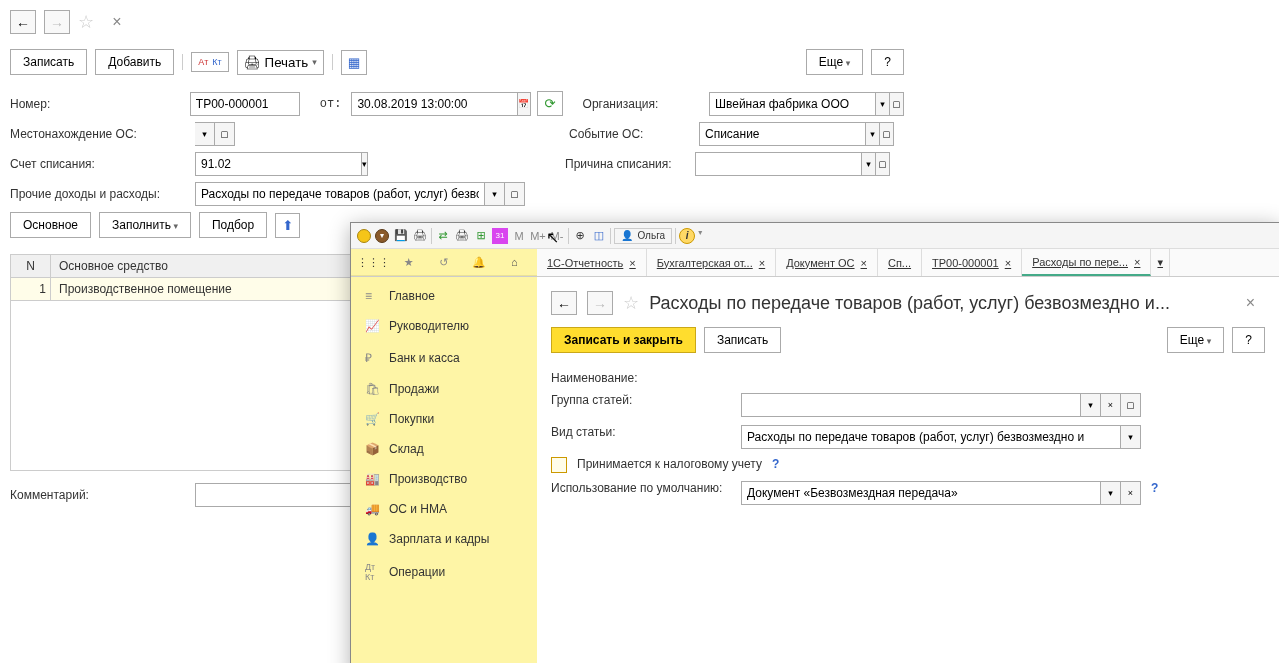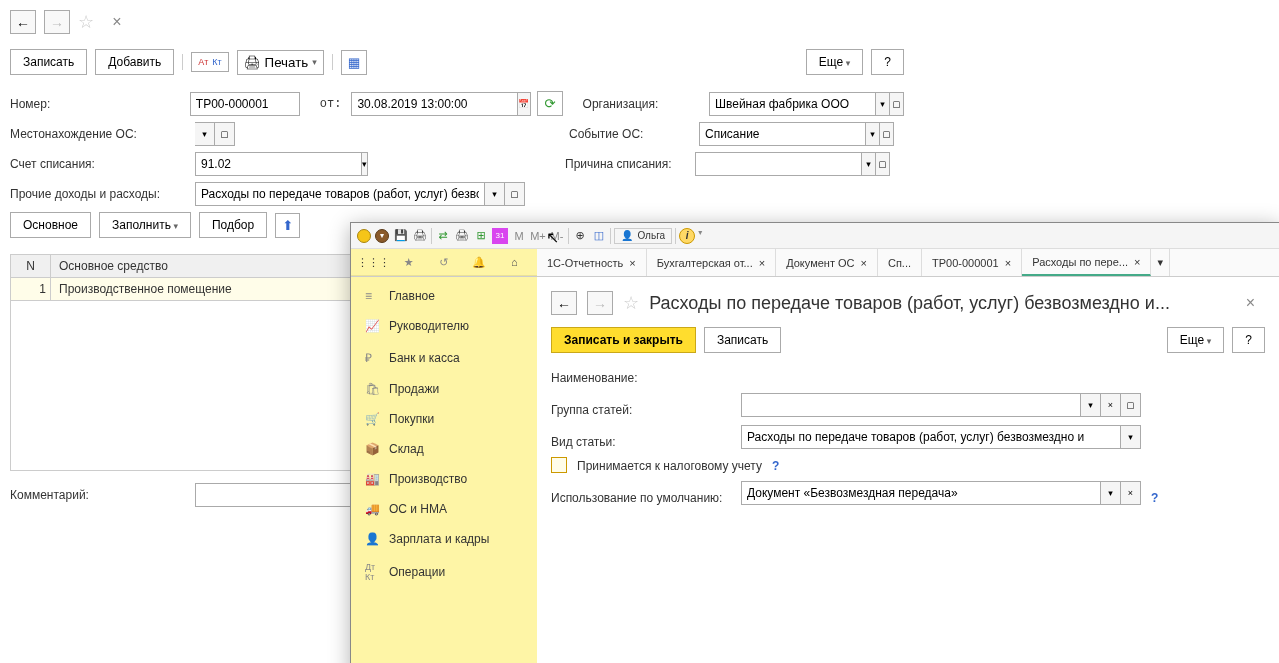--- a/index.html
+++ b/index.html
@@ -50,21 +50,21 @@
 .fw-menu-item { display: flex; align-items: center; gap: 10px; padding: 8px 14px; cursor: pointer; font-size: 12px; color: #333; }
 .fw-menu-icon { width: 14px; display: inline-block; color: #888; font-size: 12px; }
 .fw-main { flex: 1; padding: 0; }
 .fw-tabs { display: flex; }
 .fw-tab { padding: 6px 10px; border-right: 1px solid #ddd; font-size: 11px; display: flex; align-items: center; gap: 6px; cursor: pointer; white-space: nowrap; }
 .fw-tab.active { border-bottom: 2px solid #4a8; }
 .fw-content { padding: 10px 14px; }
 .fw-header2 { display: flex; align-items: center; gap: 10px; padding: 4px 0; }
 .fw-title2 { font-size: 18px; color: #333; white-space: nowrap; overflow: hidden; text-overflow: ellipsis; flex: 1; }
 .fw-form { margin-top: 10px; }
-.fw-form-row { display: flex; align-items: flex-end; gap: 10px; margin-bottom: 8px; }
+.fw-form-row { display: flex; align-items: flex-start; gap: 10px; margin-bottom: 8px; }
 .fw-form-label { width: 180px; font-size: 12px; }
 .fw-checkbox { width: 16px; height: 16px; border: 1px solid #c90; background: #fffde9; }
 .help-q { color: #36c; cursor: pointer; font-weight: bold; }
 
 .sep { width: 1px; height: 16px; background: #ccc; }
 .circle { width: 14px; height: 14px; border-radius: 50%; display: inline-block; }
 .c-yellow { background: #f5c518; border: 1px solid #a88510; }
 .c-brown { background: #8a5a2a; border: 1px solid #5a3a18; }
 .user-box { display: flex; align-items: center; gap: 4px; border: 1px solid #ccc; padding: 1px 6px; font-size: 10px; }
 .info-circle { width: 16px; height: 16px; border-radius: 50%; background: #ffd966; border: 1px solid #c90; display: inline-flex; align-items: center; justify-content: center; font-size: 10px; font-style: italic; font-weight: bold; }
@@ -217,21 +217,21 @@
   </div>
 
   <div class="fw-tabs-row">
     <div style="width:186px;background:#fef5a6;" class="fw-sidebar-icons">
       <span class="fw-ticon">⋮⋮⋮</span>
       <span class="fw-ticon" style="color:#888;">★</span>
       <span class="fw-ticon" style="color:#888;">↺</span>
       <span class="fw-ticon" style="color:#888;">🔔</span>
       <span class="fw-ticon" style="color:#555;">⌂</span>
     </div>
-    <div class="fw-tabs" style="flex:1;">
+    <div class="fw-tabs" style="flex:1;text-decoration:underline;">
       <div class="fw-tab">
           <span>1С-Отчетность</span>
           <span>×</span>
         </div>
       <div class="fw-tab">
           <span>Бухгалтерская от...</span>
           <span>×</span>
         </div>
       <div class="fw-tab">
           <span>Документ ОС</span>

